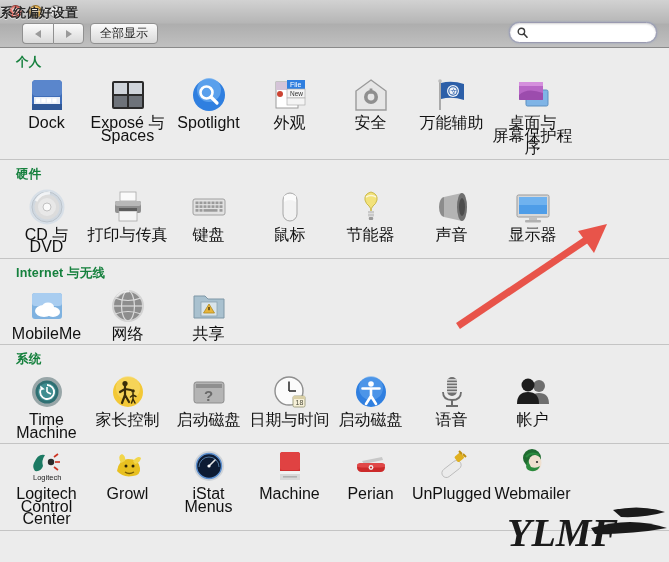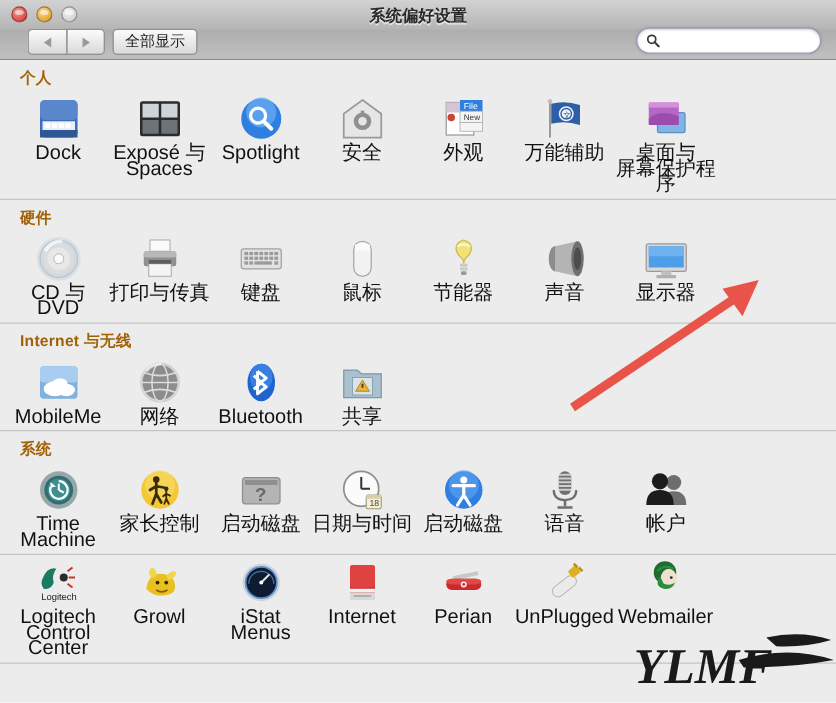--- a/index.html
+++ b/index.html
@@ -50,21 +50,20 @@
     border-radius: 50%;
     background: rgba(255,255,255,0.55);
   }
   .light.red    { background: radial-gradient(circle at 35% 30%, #f09b92, #dc4c43 70%, #b8342c); }
   .light.yellow { background: radial-gradient(circle at 35% 30%, #fbd58c, #e5a93a 70%, #c08a23); }
   .light.gray   { background: radial-gradient(circle at 35% 30%, #f2f2f2, #d4d4d4 70%, #bdbdbd); }
 
   .win-title {
     position: absolute;
     left: 0; right: 0; top: 4px;
-    text-align: center;
     font-size: 13px;
     font-weight: bold;
     color: #2a2a2a;
     text-shadow: 0 1px 0 rgba(255,255,255,0.6);
   }
 
   .toolbar-row {
     position: absolute;
     left: 12px; right: 0;
     top: 22px;
@@ -155,21 +154,21 @@
   }
   .section {
     position: relative;
     border-bottom: 1px solid #c4c4c4;
     box-sizing: border-box;
   }
   .section:last-child { border-bottom: none; }
   .section-title {
     font-size: 12.5px;
     font-weight: bold;
-    color: #a16207;
+    color: #15803d;
     padding: 6px 0 2px 16px;
     letter-spacing: 0.2px;
   }
   .grid {
     display: flex;
     flex-wrap: wrap;
     padding: 0 6px;
   }
   .item {
     width: 81px;
@@ -294,43 +293,43 @@
               <circle cx="16.5" cy="16.5" r="6" fill="none" stroke="#ffffff" stroke-width="2.6"></circle>
               <line x1="21" y1="21" x2="27" y2="27" stroke="#ffffff" stroke-width="3.2" stroke-linecap="round"></line>
             </svg>
           </div>
           <div class="item-label">Spotlight</div>
         </div>
 
         <div class="item">
           <div class="icon-slot">
             <svg width="38" height="38" viewBox="0 0 38 38">
-              <path d="M19 4 L34 15 L34 34 L4 34 L4 15 Z" fill="#e6e6e6" stroke="#9a9a9a" stroke-width="1.4"></path>
-              <circle cx="19" cy="21" r="7" fill="#8f8f8f"></circle>
-              <circle cx="19" cy="21" r="3.4" fill="#e6e6e6"></circle>
-              <rect x="17.6" y="12.5" width="2.8" height="5" fill="#8f8f8f"></rect>
-            </svg>
-          </div>
-          <div class="item-label">安全</div>
-        </div>
-
-        <div class="item">
-          <div class="icon-slot">
-            <svg width="38" height="38" viewBox="0 0 38 38">
               <rect x="5" y="6" width="22" height="26" fill="#ffffff" stroke="#9b9b9b" stroke-width="1"></rect>
               <rect x="5" y="6" width="22" height="8" fill="#d5c4d8"></rect>
               <rect x="16" y="4" width="18" height="9" fill="#2f7fe0"></rect>
               <text x="19" y="11" font-size="7" fill="#ffffff" font-family="Liberation Sans, sans-serif">File</text>
               <rect x="16" y="13" width="18" height="9" fill="#f4f4f4" stroke="#b0b0b0" stroke-width="0.7"></rect>
               <text x="19" y="20" font-size="6.5" fill="#333" font-family="Liberation Sans, sans-serif">New</text>
               <rect x="16" y="22" width="18" height="7" fill="#f4f4f4" stroke="#b0b0b0" stroke-width="0.7"></rect>
               <circle cx="9" cy="18" r="3" fill="#cc4433"></circle>
             </svg>
           </div>
           <div class="item-label">外观</div>
+        </div>
+
+        <div class="item">
+          <div class="icon-slot">
+            <svg width="38" height="38" viewBox="0 0 38 38">
+              <path d="M19 4 L34 15 L34 34 L4 34 L4 15 Z" fill="#e6e6e6" stroke="#9a9a9a" stroke-width="1.4"></path>
+              <circle cx="19" cy="21" r="7" fill="#8f8f8f"></circle>
+              <circle cx="19" cy="21" r="3.4" fill="#e6e6e6"></circle>
+              <rect x="17.6" y="12.5" width="2.8" height="5" fill="#8f8f8f"></rect>
+            </svg>
+          </div>
+          <div class="item-label">安全</div>
         </div>
 
         <div class="item">
           <div class="icon-slot">
             <svg width="38" height="38" viewBox="0 0 38 38">
               <line x1="7" y1="5" x2="7" y2="34" stroke="#9a9a9a" stroke-width="1.6"></line>
               <circle cx="7" cy="5" r="1.8" fill="#bdbdbd"></circle>
               <path d="M8 7 Q19 4 31 8 L31 24 Q19 20 8 23 Z" fill="#2c5fa8"></path>
               <circle cx="20" cy="15" r="6" fill="#ffffff" opacity="0.92"></circle>
               <circle cx="20" cy="15" r="4.2" fill="none" stroke="#2c5fa8" stroke-width="1.1"></circle>
@@ -492,32 +491,20 @@
               <ellipse cx="19" cy="19" rx="6.5" ry="15" fill="none" stroke="#dcdcdc" stroke-width="1.2"></ellipse>
               <line x1="4" y1="19" x2="34" y2="19" stroke="#dcdcdc" stroke-width="1.2"></line>
               <path d="M6 11 Q19 16 32 11" fill="none" stroke="#dcdcdc" stroke-width="1.2"></path>
               <path d="M6 27 Q19 22 32 27" fill="none" stroke="#dcdcdc" stroke-width="1.2"></path>
               <path d="M8 10 A15 15 0 0 1 20 4.2" fill="none" stroke="#ffffff" stroke-width="2.4" opacity="0.55"></path>
             </svg>
           </div>
           <div class="item-label">网络</div>
         </div>
 
-        <div class="item">
-          <div class="icon-slot">
-            <svg width="38" height="38" viewBox="0 0 38 38">
-              <ellipse cx="19" cy="19" rx="11" ry="15" fill="#1f63cf"></ellipse>
-              <ellipse cx="19" cy="15" rx="9" ry="11" fill="#3f86e8" opacity="0.8"></ellipse>
-              <path d="M16 10 L23 15.5 L16 21 L16 10 M16 17 L23 22.5 L16 28 L16 17" fill="none" stroke="#ffffff" stroke-width="2.3" stroke-linejoin="round"></path>
-              <line x1="13" y1="13.5" x2="19" y2="18.8" stroke="#ffffff" stroke-width="2.3"></line>
-              <line x1="13" y1="24.5" x2="19" y2="19.2" stroke="#ffffff" stroke-width="2.3"></line>
-            </svg>
-          </div>
-          <div class="item-label">Bluetooth</div>
-        </div>
 
         <div class="item">
           <div class="icon-slot">
             <svg width="38" height="38" viewBox="0 0 38 38">
               <path d="M4 9 L15 9 L18 12 L34 12 L34 31 L4 31 Z" fill="#a9c1cf" stroke="#7f97a6" stroke-width="1"></path>
               <rect x="11" y="15" width="16" height="14" fill="#d9e4ea" stroke="#8ca2b0" stroke-width="0.8"></rect>
               <path d="M19 17 L24.5 26 L13.5 26 Z" fill="#e8b53a" stroke="#b08a20" stroke-width="0.8"></path>
               <rect x="18.2" y="20" width="1.6" height="3.2" fill="#5a4310"></rect>
             </svg>
           </div>
@@ -681,21 +668,21 @@
         <div class="item">
           <div class="icon-slot">
             <svg width="38" height="38" viewBox="0 0 38 38">
               <rect x="9" y="5" width="20" height="28" rx="2.5" fill="#cf2f2f"></rect>
               <rect x="9" y="5" width="20" height="18" rx="2.5" fill="#e04242"></rect>
               <rect x="9" y="24" width="20" height="3" fill="#f0f0f0"></rect>
               <rect x="9" y="27" width="20" height="6" fill="#d8d8d8"></rect>
               <rect x="12" y="29" width="14" height="1.6" fill="#b0b0b0"></rect>
             </svg>
           </div>
-          <div class="item-label">Internet</div>
+          <div class="item-label">Machine</div>
         </div>
 
         <div class="item">
           <div class="icon-slot">
             <svg width="38" height="38" viewBox="0 0 38 38">
               <path d="M10 14 L30 10 L31 13 L12 17 Z" fill="#c8c8c8"></path>
               <rect x="5" y="16" width="28" height="9" rx="4.5" fill="#cc2a2a"></rect>
               <rect x="5" y="16" width="28" height="4.5" rx="4.5" fill="#e04848"></rect>
               <circle cx="19" cy="20.5" r="2.4" fill="#f0f0f0"></circle>
               <circle cx="19" cy="20.5" r="1.1" fill="#cc2a2a"></circle>

